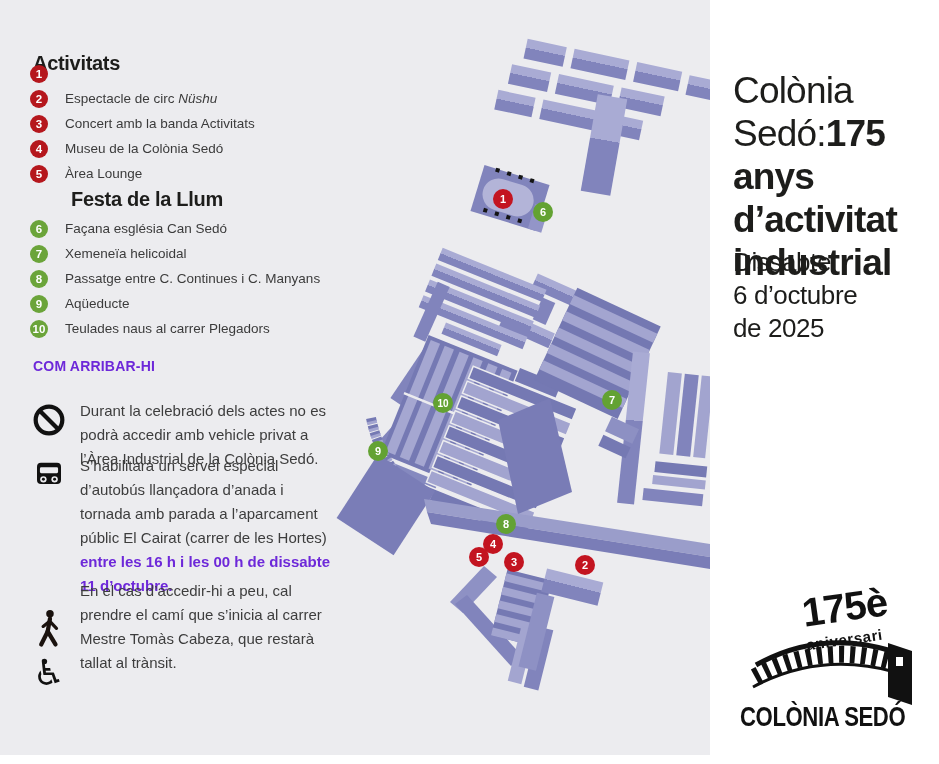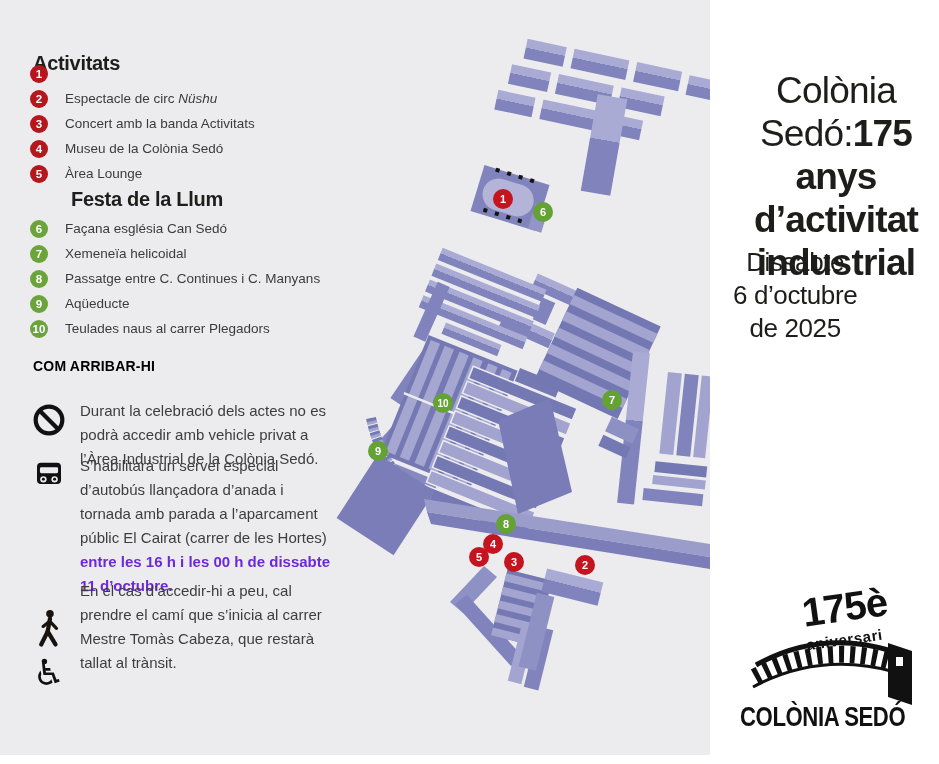--- a/index.html
+++ b/index.html
@@ -12,37 +12,37 @@
   .list{position:absolute;left:30px;width:330px;}
   #activities-list{top:61px;}
   #festa-list{top:216px;}
   .row{display:flex;align-items:center;height:25px;}
   .dot{flex:0 0 18px;width:18px;height:18px;border-radius:50%;display:flex;align-items:center;
        justify-content:center;color:#fff;font-size:11.5px;font-weight:bold;margin-right:17px;}
   .dot.red{background:#b5171d;}
   .dot.green{background:#6ba43a;}
   .lbl{font-size:13.5px;color:#3b3b3b;white-space:nowrap;}
   .lbl i{font-style:italic;}
-  #how-head{position:absolute;left:33px;top:358px;font-size:14px;font-weight:bold;color:#000000;letter-spacing:.2px;}
+  #how-head{position:absolute;left:33px;top:358px;font-size:14px;font-weight:bold;color:#6d28d9;letter-spacing:.2px;}
   .how-item{position:absolute;left:28px;width:320px;display:flex;}
   .how-icon{flex:0 0 42px;display:flex;justify-content:center;align-items:flex-start;padding-top:4px;}
   .how-text{margin-left:10px;width:258px;font-size:15px;line-height:24px;color:#3d3d3d;}
   .how-text b{color:#6d28d9;}
   #how-1{top:380px;margin-top:19px;}
   #how-2{top:454px;}
   #how-3{top:579px;align-items:center;}
   #how-4{top:651px;}
   .glyph-wheelchair{font-family:"DejaVu Sans",sans-serif;font-size:36px;line-height:36px;color:#111;}
   
   .mk{position:absolute;width:20px;height:20px;border-radius:50%;display:flex;align-items:center;
       justify-content:center;color:#fff;font-weight:bold;font-size:11px;z-index:5;}
   .mk.red{background:#c31420;}
   .mk.green{background:#63a233;}
   
-  #panel{position:absolute;left:710px;top:0;width:229px;height:764px;background:#ffffff;text-align:center;}
+  #panel{position:absolute;left:710px;top:0;width:229px;height:764px;background:#ffffff;}
   #panel-title{position:absolute;left:23px;top:26px;font-size:37px;line-height:43px;
                letter-spacing:-.8px;color:#1d1d1b;white-space:pre-line;}
   #panel-title .tb{font-weight:bold;}
   #panel-date{position:absolute;left:23px;top:246px;font-size:26px;line-height:33px;
               color:#1d1d1b;white-space:pre-line;letter-spacing:-.4px;}
   
   #logo{position:absolute;left:30px;top:585px;width:195px;height:165px;color:#111;}
   #logo-years{position:absolute;left:62px;top:0px;font-size:40px;font-weight:bold;
               transform:rotate(-8deg);letter-spacing:-1px;}
   #logo-anniv{position:absolute;left:66px;top:46px;font-size:15px;font-weight:bold;

